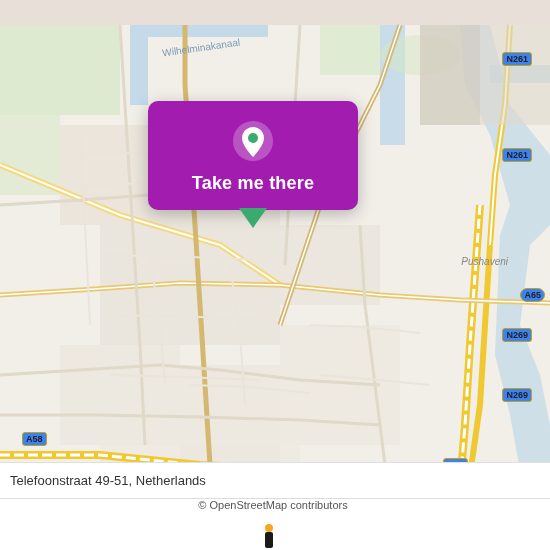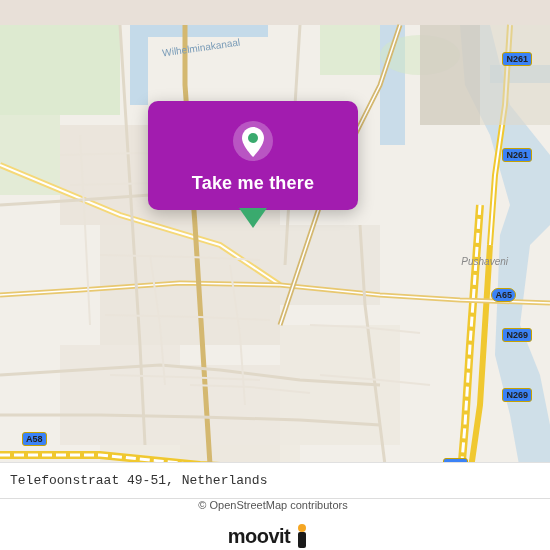--- a/index.html
+++ b/index.html
@@ -113,21 +113,20 @@
       bottom: 52px;
       left: 0;
       right: 0;
       height: 36px;
       background: #fff;
       border-top: 1px solid #e0e0e0;
       display: flex;
       align-items: center;
       padding: 0 10px;
       z-index: 20;
-      font-family: Liberation Mono, monospace;
     }
 
     #address-text {
       font-size: 13px;
       color: #333;
       font-weight: 400;
     }
 
     
     .road-badge {
@@ -216,21 +215,21 @@
     <rect x="420" y="0" width="130" height="100" fill="#ddd8cc" opacity="0.6"></rect>
     <rect x="420" y="0" width="60" height="100" fill="#ccc6ba" opacity="0.5"></rect>
   </svg>
 
   <div style="position:absolute; top:42px; left:162px; font-size:10px; color:#7a9cb8; font-family:Arial,sans-serif; white-space:nowrap; z-index:4; transform:rotate(-8deg);">Wilhelminakanaal</div>
 
   <div style="position:absolute; top:256px; right:42px; font-size:10px; color:#888; font-family:Arial,sans-serif; white-space:nowrap; z-index:4;font-style:italic;">Pushaveni</div>
 
   <div class="road-badge" style="top:52px; right:18px;">N261</div>
   <div class="road-badge" style="top:148px; right:18px;">N261</div>
-  <div class="road-badge" style="top:288px; right:34px;border-radius:7px;">A65</div>
+  <div class="road-badge" style="top:288px; right:5px;border-radius:7px;">A65</div>
   <div class="road-badge" style="top:328px; right:18px;">N269</div>
   <div class="road-badge" style="top:388px; right:18px;">N269</div>
   <div class="road-badge" style="top:432px; left:22px;">A58</div>
   <div class="road-badge" style="top:462px; left:182px;">A58</div>
   <div class="road-badge" style="top:458px; right:82px;">A58</div>
 
   <div id="popup-card">
 
     <svg class="pin-icon" viewBox="0 0 44 44" xmlns="http://www.w3.org/2000/svg">
       <circle cx="22" cy="22" r="20" fill="rgba(255,255,255,0.25)"></circle>
@@ -240,21 +239,20 @@
     <button id="take-me-there-btn">Take me there</button>
   </div>
 
   <div id="address-bar">
     <span id="address-text">Telefoonstraat 49-51, Netherlands</span>
   </div>
 
   <div id="bottom-bar">
     <span id="osm-attribution">© OpenStreetMap contributors</span>
     <div id="moovit-logo">
-      <span class="moovit-text">moovit</span>
 
       <svg width="24" height="28" viewBox="0 0 24 28" xmlns="http://www.w3.org/2000/svg">
         <rect x="4" y="10" width="8" height="16" rx="2" fill="#1a1a1a"></rect>
         <circle cx="8" cy="6" r="4" fill="#f5a623"></circle>
       </svg>
     </div>
   </div>
 </div>
 
 </body></html>

